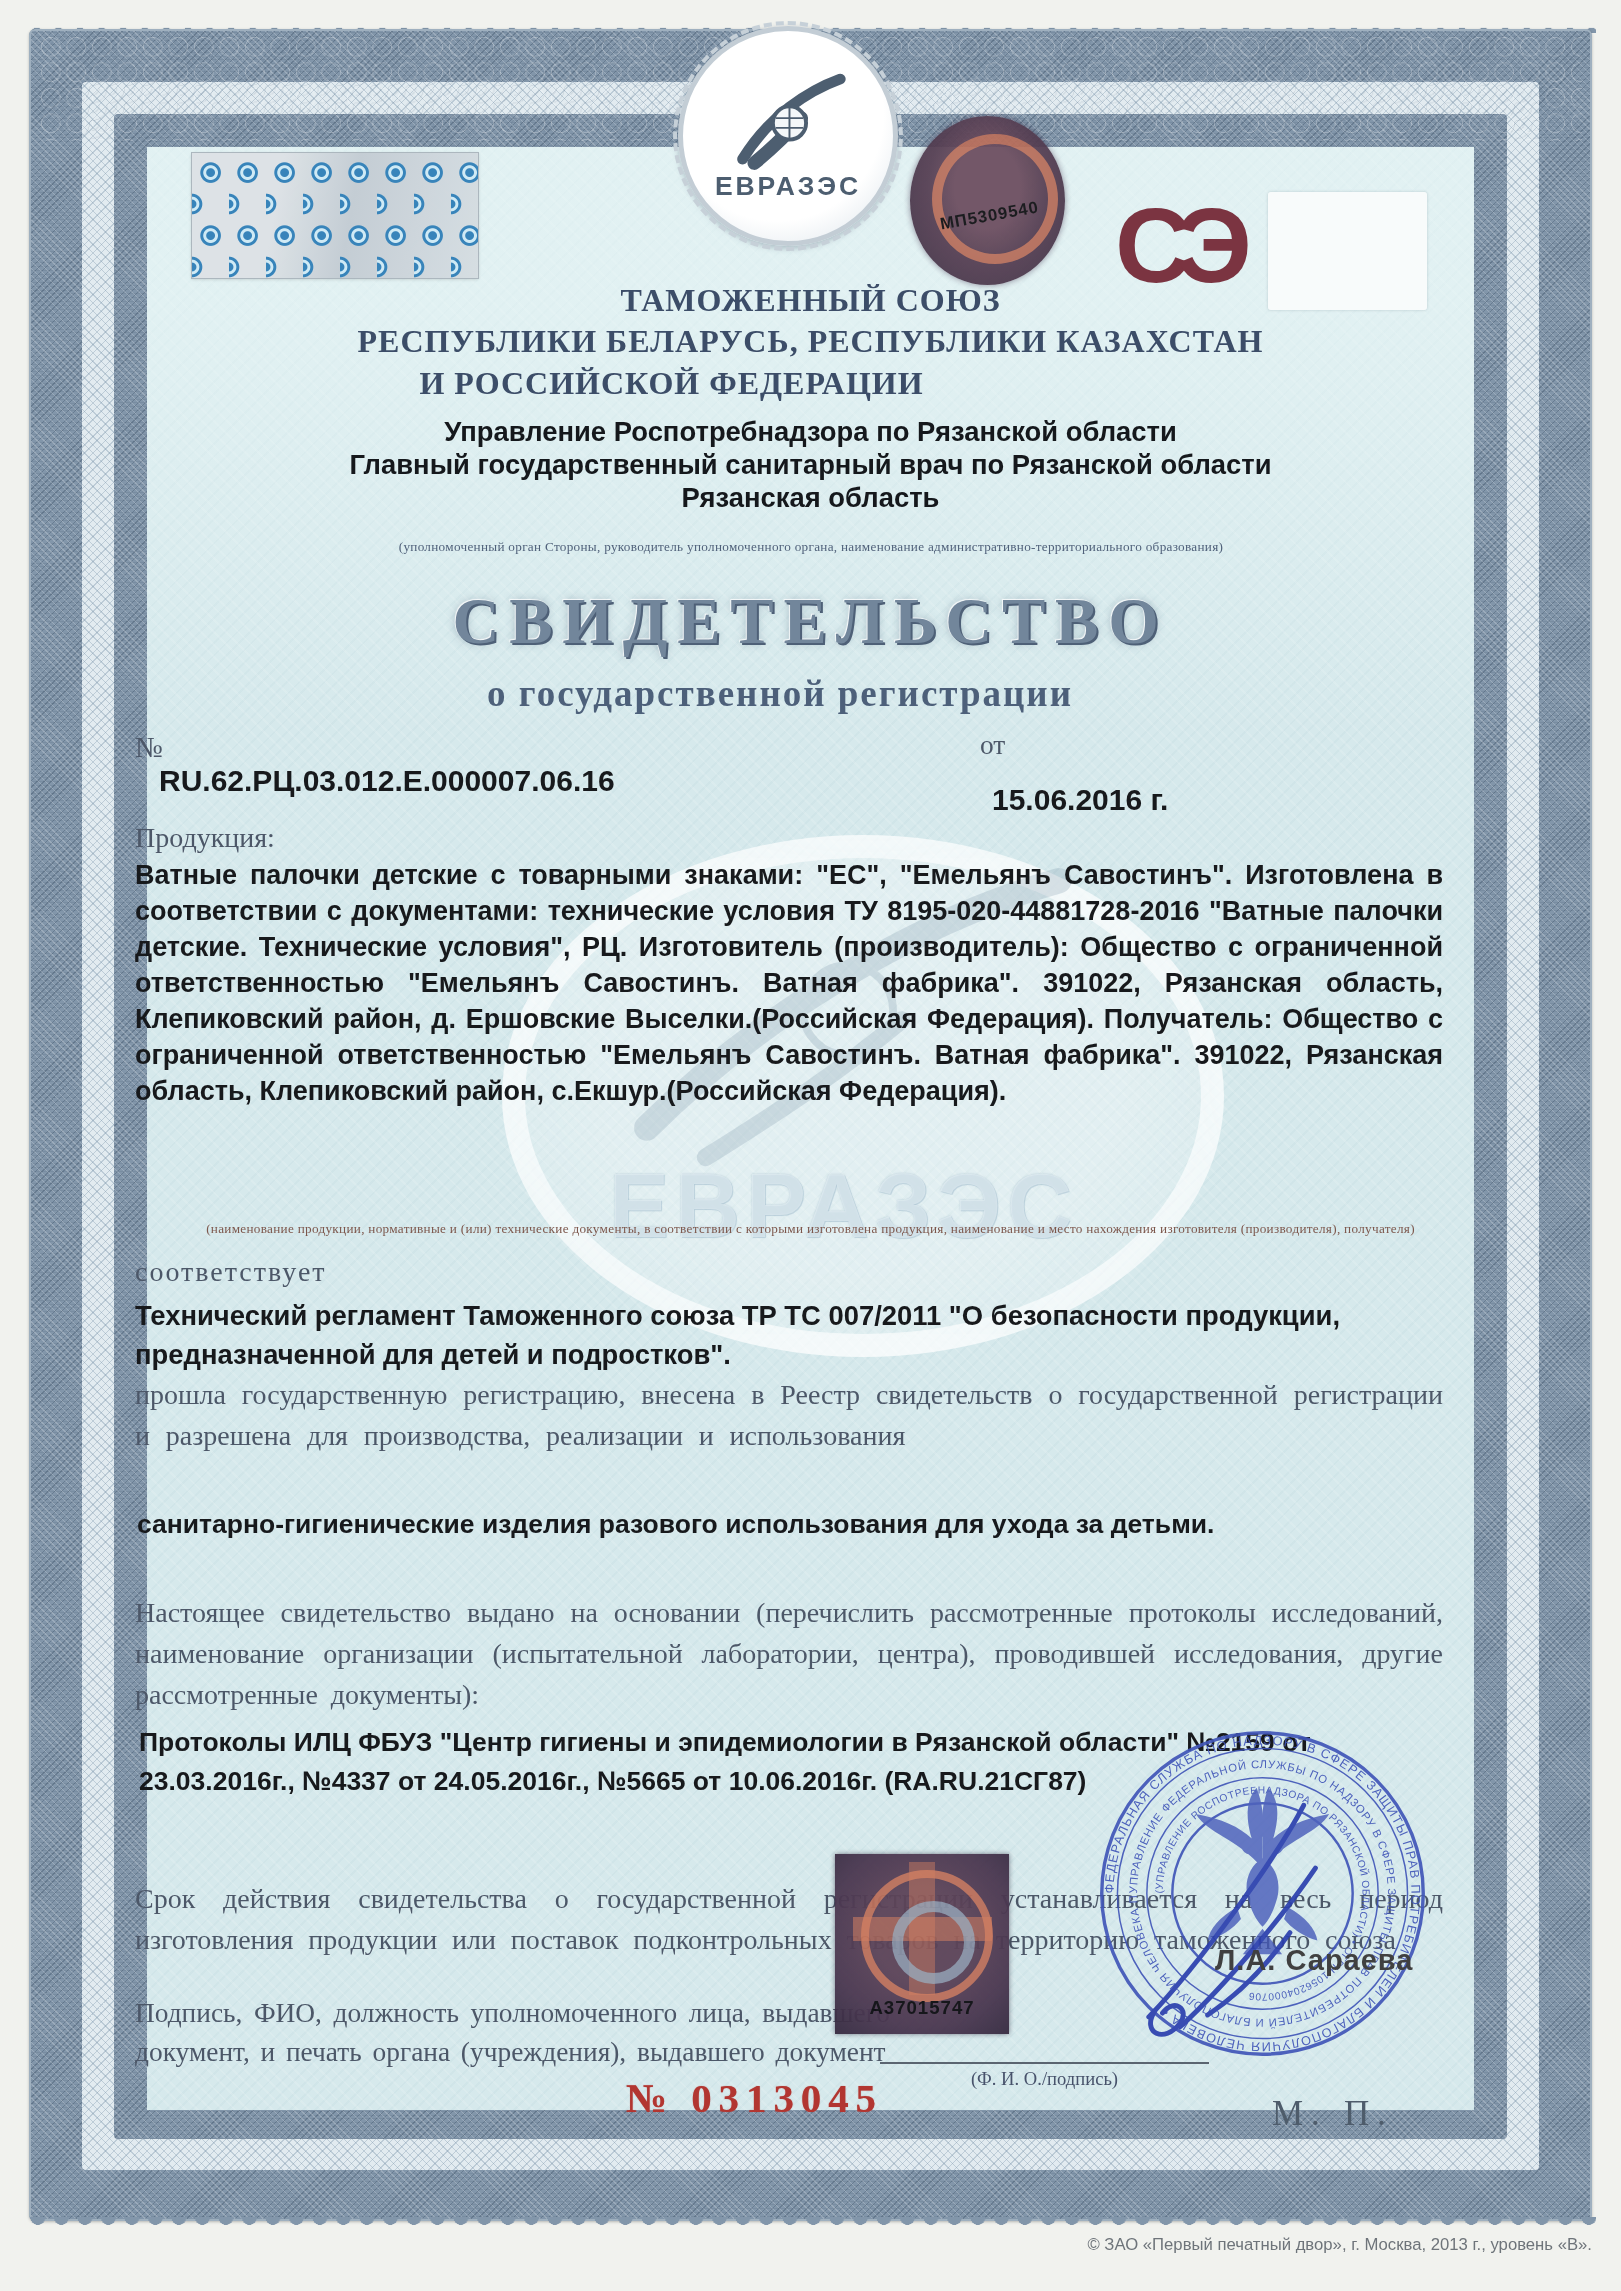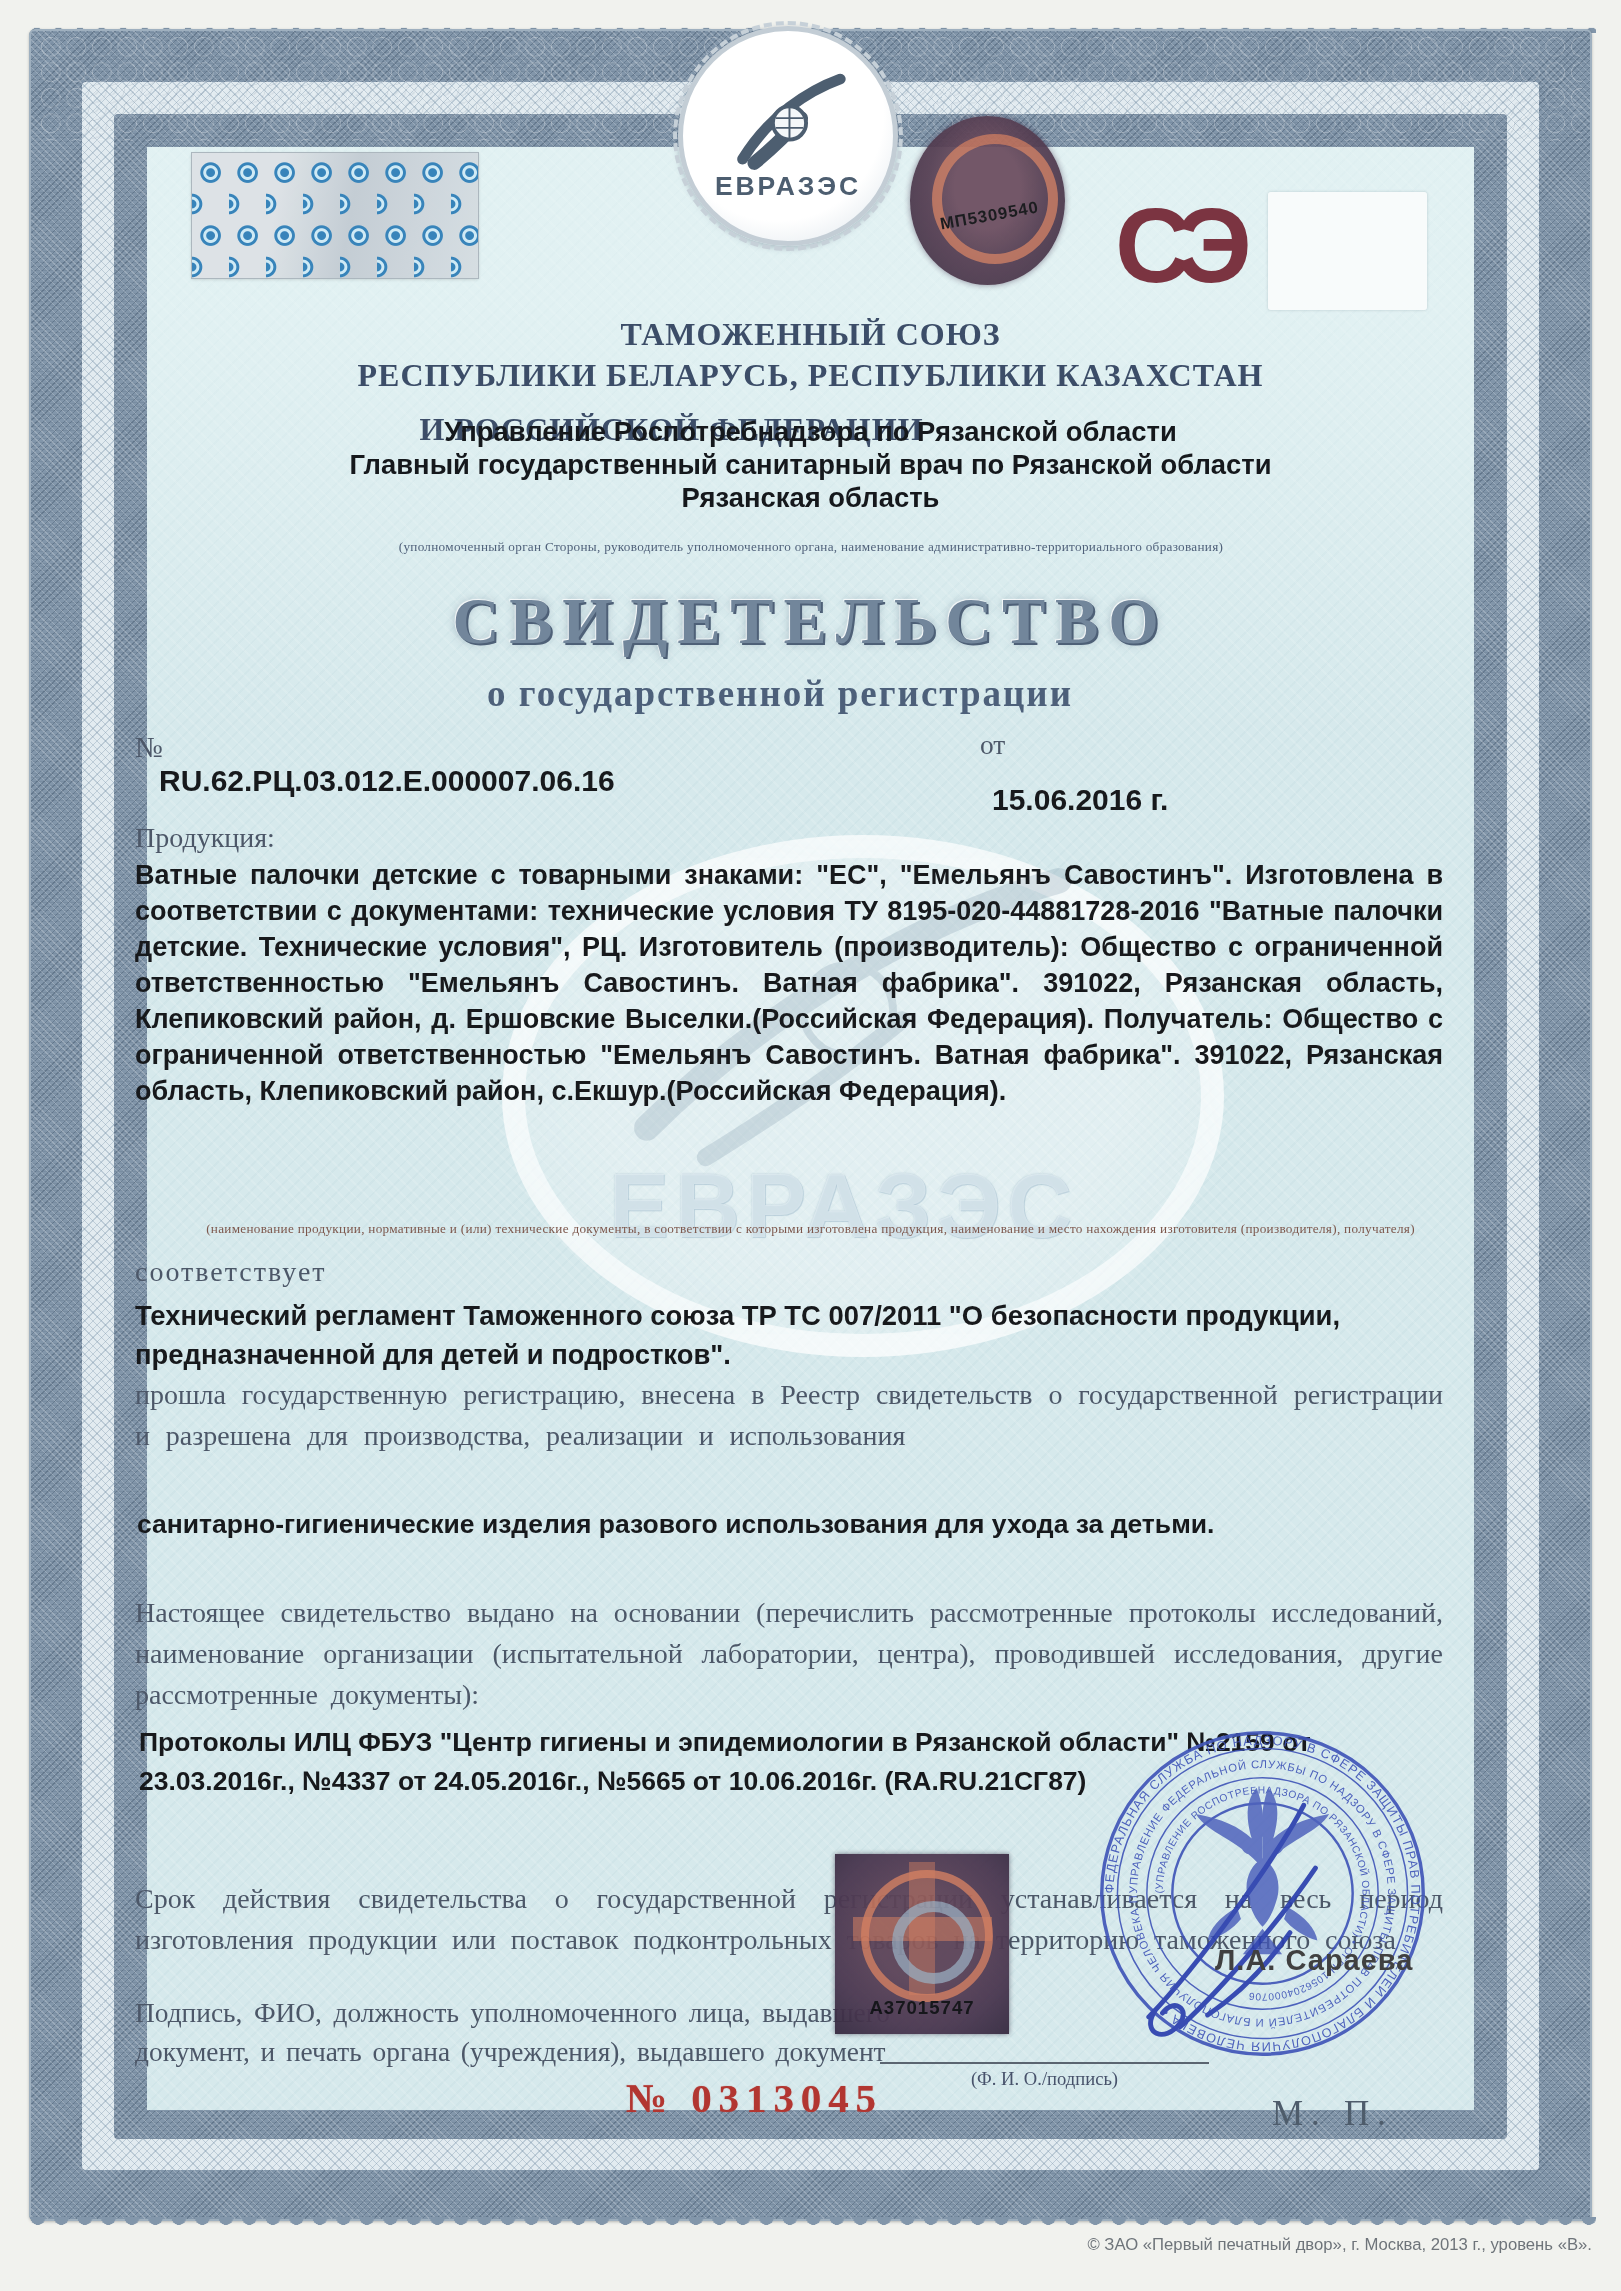--- a/index.html
+++ b/index.html
@@ -32,21 +32,21 @@
     background:radial-gradient(8.8px 8.8px at 10.8px 11.8px,#8296aa 70%,transparent 72%) repeat-x;background-size:21.6px 11.8px;}
   .scallop-bottom{left:25.5px;right:25.5px;top:2217px;height:13.7px;
     background:radial-gradient(10.8px 10.8px at 11.8px 0px,#8296aa 70%,transparent 72%) repeat-x;background-size:23.5px 13.7px;}
   .net-top{inset:35px 39px 0 39px;height:106px;
     background:
       repeating-radial-gradient(circle at 11.8px 11.8px, transparent 0 8.8px, rgba(255,255,255,.28) 8.8px 9.8px),
       repeating-radial-gradient(circle at 0 0, transparent 0 6.9px, rgba(50,70,95,.12) 6.9px 7.8px);
     background-size:25.5px 25.5px, 17.6px 17.6px;opacity:.9;}
 
   
-  .serifhdr{color:#3c4d68;font-weight:700;text-align:center;letter-spacing:1px;margin-top:34px;}
+  .serifhdr{color:#3c4d68;font-weight:700;text-align:center;letter-spacing:1px;}
   .sanshdr{font-family:"Liberation Sans","DejaVu Sans",sans-serif;color:#15181c;text-align:center;font-weight:700;}
   .fineprint{font-size:13.2px;color:#50617a;text-align:center;letter-spacing:0.3px;}
   .formtext{color:#4c5768;font-size:28px;line-height:41px;}
   .filled{font-family:"Liberation Sans","DejaVu Sans",sans-serif;color:#17191c;font-size:27px;line-height:36px;font-weight:700;}
   .just{text-align:justify;}
 
   #doc-title{left:0;top:584px;width:1621px;text-align:center;font-size:65px;font-weight:700;letter-spacing:9.8px;
     color:#72869b;text-shadow:2px 2px 0 #4e6077,-1px -1px 1px rgba(255,255,255,.85),0 0 9.8px rgba(88,110,132,.45);}
   #doc-subtitle{left:0;top:672px;width:1560px;text-align:center;font-size:37px;font-weight:700;color:#4d607a;letter-spacing:2px;}
 
@@ -139,21 +139,21 @@
   <div class="abs" id="holo-top">
     <div class="ring"></div>
     <div class="num">МП5309540</div>
   </div>
 
   <div class="abs" id="se-mark">СЭ</div>
   <div class="abs" id="white-patch"></div>
 
   <div class="abs serifhdr" style="left:0;top:282px;width:1621px;font-size:32px;">ТАМОЖЕННЫЙ СОЮЗ</div>
   <div class="abs serifhdr" style="left:0;top:323px;width:1621px;font-size:32px;">РЕСПУБЛИКИ БЕЛАРУСЬ, РЕСПУБЛИКИ КАЗАХСТАН</div>
-  <div class="abs serifhdr" style="left:0;top:377px;width:1343px;font-size:32px;">И РОССИЙСКОЙ ФЕДЕРАЦИИ</div>
+  <div class="abs serifhdr" style="left:0;top:365px;width:1343px;font-size:32px;">И РОССИЙСКОЙ ФЕДЕРАЦИИ</div>
 
   <div class="abs sanshdr" style="left:0;top:416px;width:1621px;font-size:27.4px;">Управление Роспотребнадзора по Рязанской области</div>
   <div class="abs sanshdr" style="left:0;top:449px;width:1621px;font-size:27.4px;">Главный государственный санитарный врач по Рязанской области</div>
   <div class="abs sanshdr" style="left:0;top:482px;width:1621px;font-size:27.4px;">Рязанская область</div>
 
   <div class="abs fineprint" style="left:115px;top:539px;width:1392px;">(уполномоченный орган Стороны, руководитель уполномоченного органа, наименование административно-территориального образования)</div>
 
   <div class="abs" id="doc-title">СВИДЕТЕЛЬСТВО</div>
   <div class="abs" id="doc-subtitle">о государственной регистрации</div>
 

